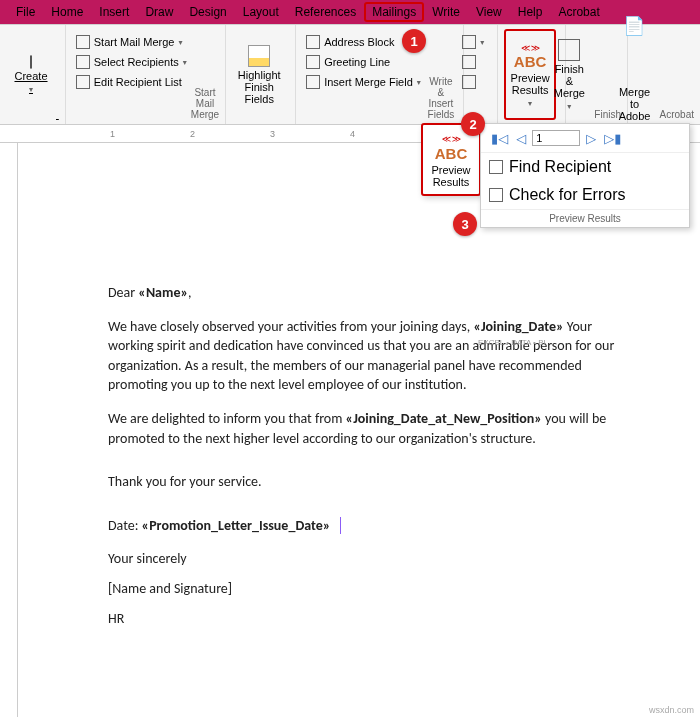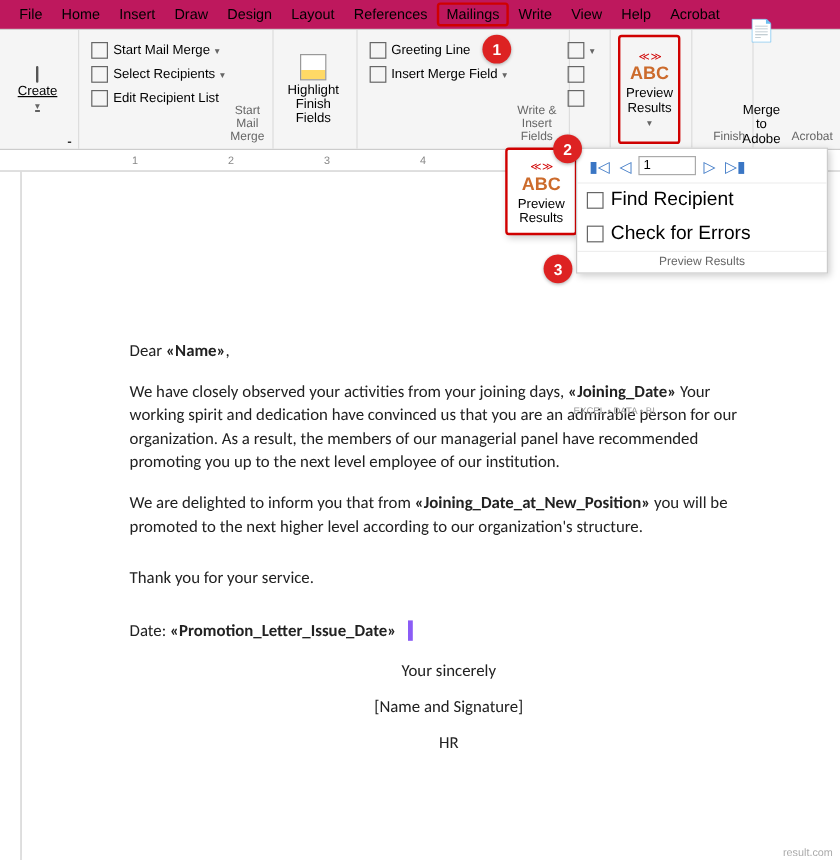--- a/index.html
+++ b/index.html
@@ -27,22 +27,22 @@
     
     .ruler-h { background: #fff; height: 18px; border-bottom: 1px solid #ccc; position: relative; font-size: 9px; color: #888; display: flex; align-items: center; padding-left: 100px; }
     .ruler-h span { position: absolute; }
     
     .workspace { display: flex; height: calc(100% - 143px); }
     .ruler-v { background: #fff; width: 18px; border-right: 1px solid #ccc; }
     .page-area { flex: 1; background: #e8e8e8; padding: 0; position: relative; overflow: hidden; }
     .page { background: #fff; margin: 0; min-height: 100%; padding: 40px 60px 20px 90px; box-shadow: 0 0 6px rgba(0,0,0,.15); font-family: Calibri, Arial, sans-serif; font-size: 14px; color: #222; line-height: 1.4; }
     .page p { margin-bottom: 14px; }
     .page .merge-field { font-weight: bold; }
-    .page .cursor-bar { border-right: 4px solid #8b5cf6; padding-right: 10px; }
-    .signature { text-align: center; margin-top: 3px; }
+    .page .cursor-bar { border-right: 1px solid #8b5cf6; padding-right: 10px; }
+    .signature { text-align: left; margin-top: 3px; }
     .signature div { margin-bottom: 10px; }
     
     .dropdown-panel { position: absolute; top: 123px; left: 480px; background: #fff; border: 1px solid #ccc; box-shadow: 2px 2px 6px rgba(0,0,0,.2); width: 210px; z-index: 10; }
     .dropdown-panel .nav-row { display: flex; align-items: center; gap: 4px; padding: 6px 8px; border-bottom: 1px solid #eee; }
     .dropdown-panel .nav-row input { width: 48px; font-size: 11px; padding: 1px 3px; border: 1px solid #aaa; }
     .dropdown-panel .nav-btn { color: #3a76c4; font-size: 13px; cursor: pointer; padding: 0 2px; }
     .dropdown-panel .dd-item { display: flex; align-items: center; gap: 6px; padding: 5px 8px; font-size: 16px; cursor: pointer; }
     .dropdown-panel .dd-footer { font-size: 10px; color: #666; text-align: center; padding: 3px; border-top: 1px solid #eee; }
     .dd-left { position: absolute; top: 123px; left: 481px; transform: translateX(-100%); background: #fff; border: 1px solid #ccc; box-shadow: 2px 2px 6px rgba(0,0,0,.2); padding: 6px; width: 60px; text-align: center; z-index: 10; }
     .dd-left.boxed { border: 2px solid #d00000; border-radius: 3px; }
@@ -108,20 +108,24 @@
       <span style="white-space:pre-line;">Highlight
 Finish Fields</span>
     </div>
     <div class="ribbon-group-label">&nbsp;</div>
   </div>
 
   <div class="ribbon-group">
     <div class="btn-stack" style="padding-top:4px;">
       <div class="btn-small">
           <span class="icon-small"></span>
+          <span>Address Block</span>
+        </div>
+      <div class="btn-small">
+          <span class="icon-small"></span>
           <span>Greeting Line</span>
         </div>
       <div class="btn-small">
           <span class="icon-small"></span>
           <span>Insert Merge Field</span> 
           <span class="chev">▾</span>
         </div>
     </div>
     <div class="ribbon-group-label">Write &amp; Insert Fields</div>
   </div>
@@ -145,20 +149,25 @@
   <div class="ribbon-group" style="width:68px;">
     <div class="btn-large boxed">
       <span><span class="abc-arrows">≪ ≫</span><br><span class="abc-icon">ABC</span></span>
       <span style="white-space:pre-line;"><span>Preview
 Results</span> <span class="chev">▾</span></span>
     </div>
     <div class="ribbon-group-label">&nbsp;</div>
   </div>
 
   <div class="ribbon-group" style="width:62px;">
+    <div class="btn-large">
+      <span class="icon-small" style="width:22px;height:22px;"></span>
+      <span style="white-space:pre-line;"><span>Finish &amp;
+Merge</span> <span class="chev">▾</span></span>
+    </div>
     <div class="ribbon-group-label">Finish</div>
   </div>
 
   <div class="ribbon-group" style="width:72px;border-right:none;">
     <div class="btn-large">
       <span style="color:#c1272d;font-size:18px;">📄</span>
       <span style="white-space:pre-line;margin-top:47px;">Merge to
 Adobe PDF</span>
     </div>
     <div class="ribbon-group-label">Acrobat</div>
@@ -222,13 +231,13 @@
       </p>
       <div class="signature">
         <div>Your sincerely</div>
         <div>[Name and Signature]</div>
         <div>HR</div>
       </div>
     </div>
   </div>
 </div>
 
-<div class="watermark">result.com</div>
+<div class="watermark">wsxdn.com</div>
 
 </body></html>

